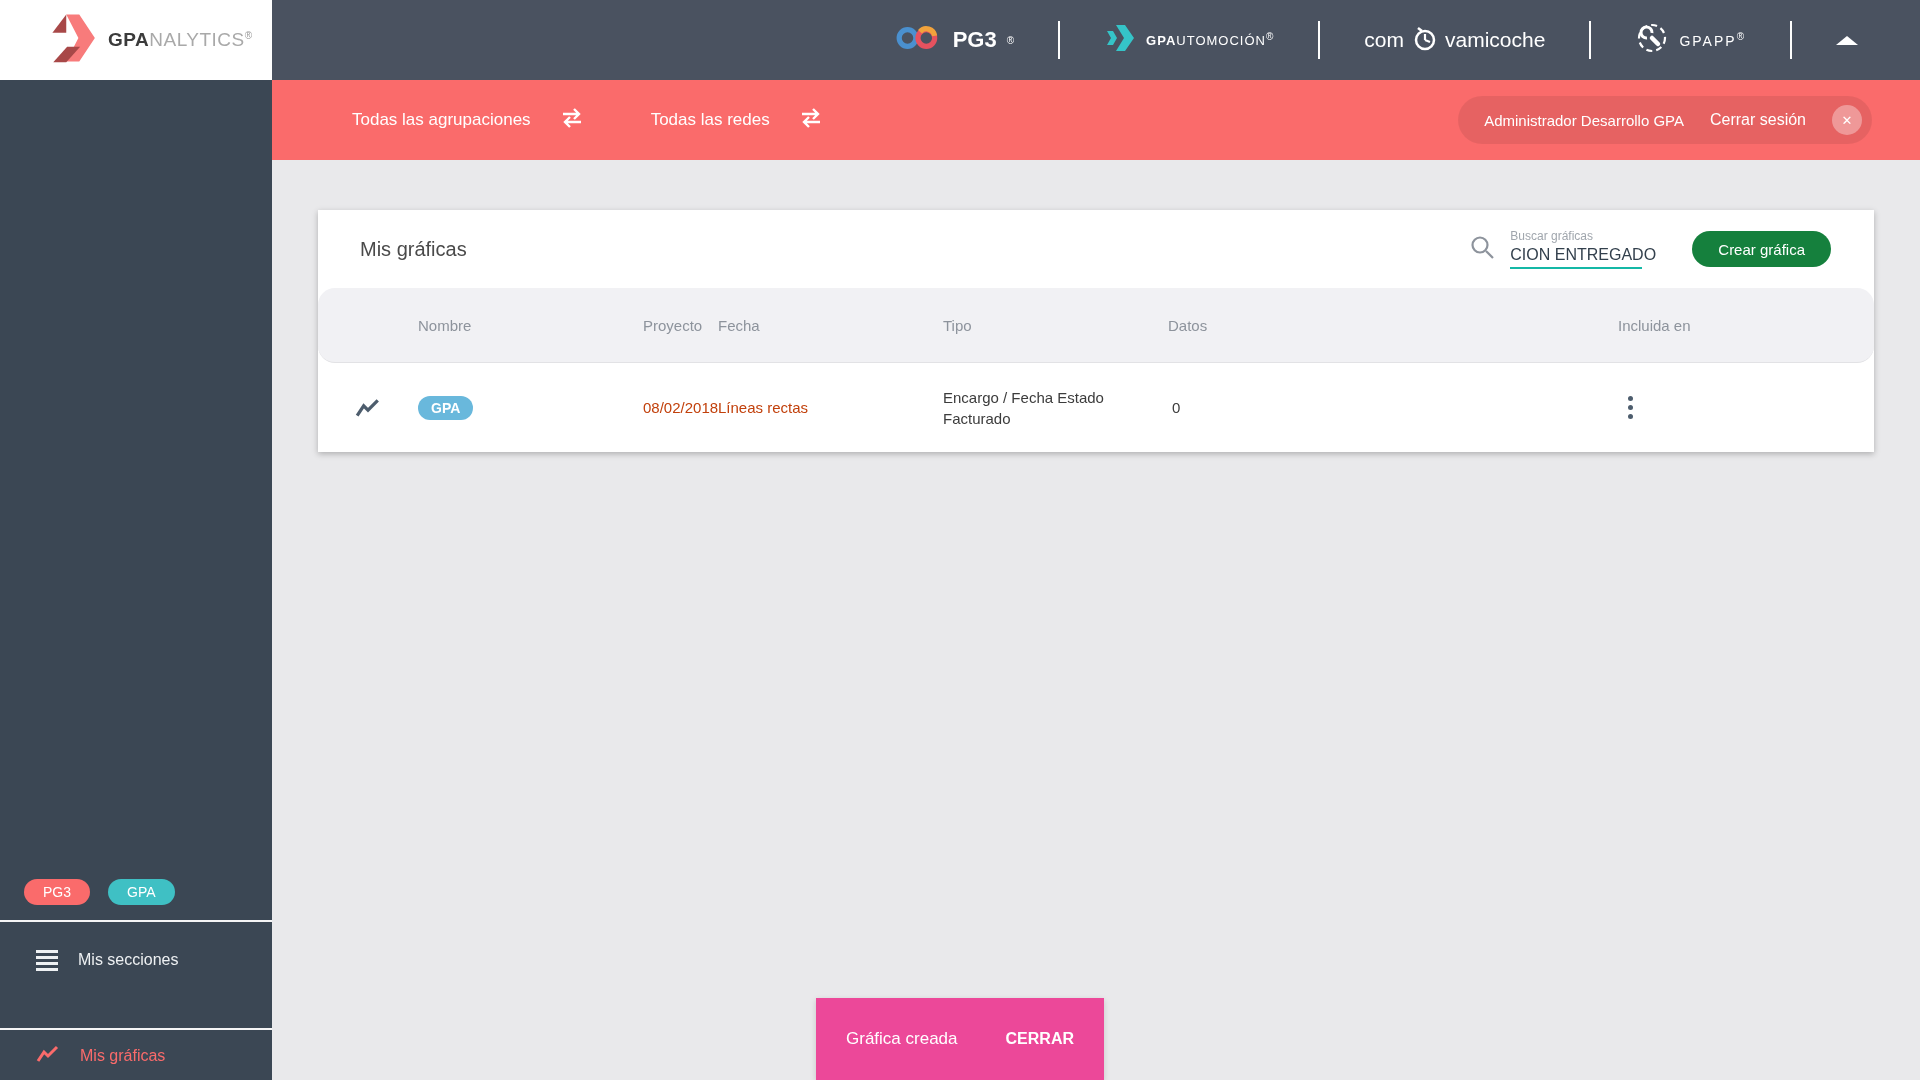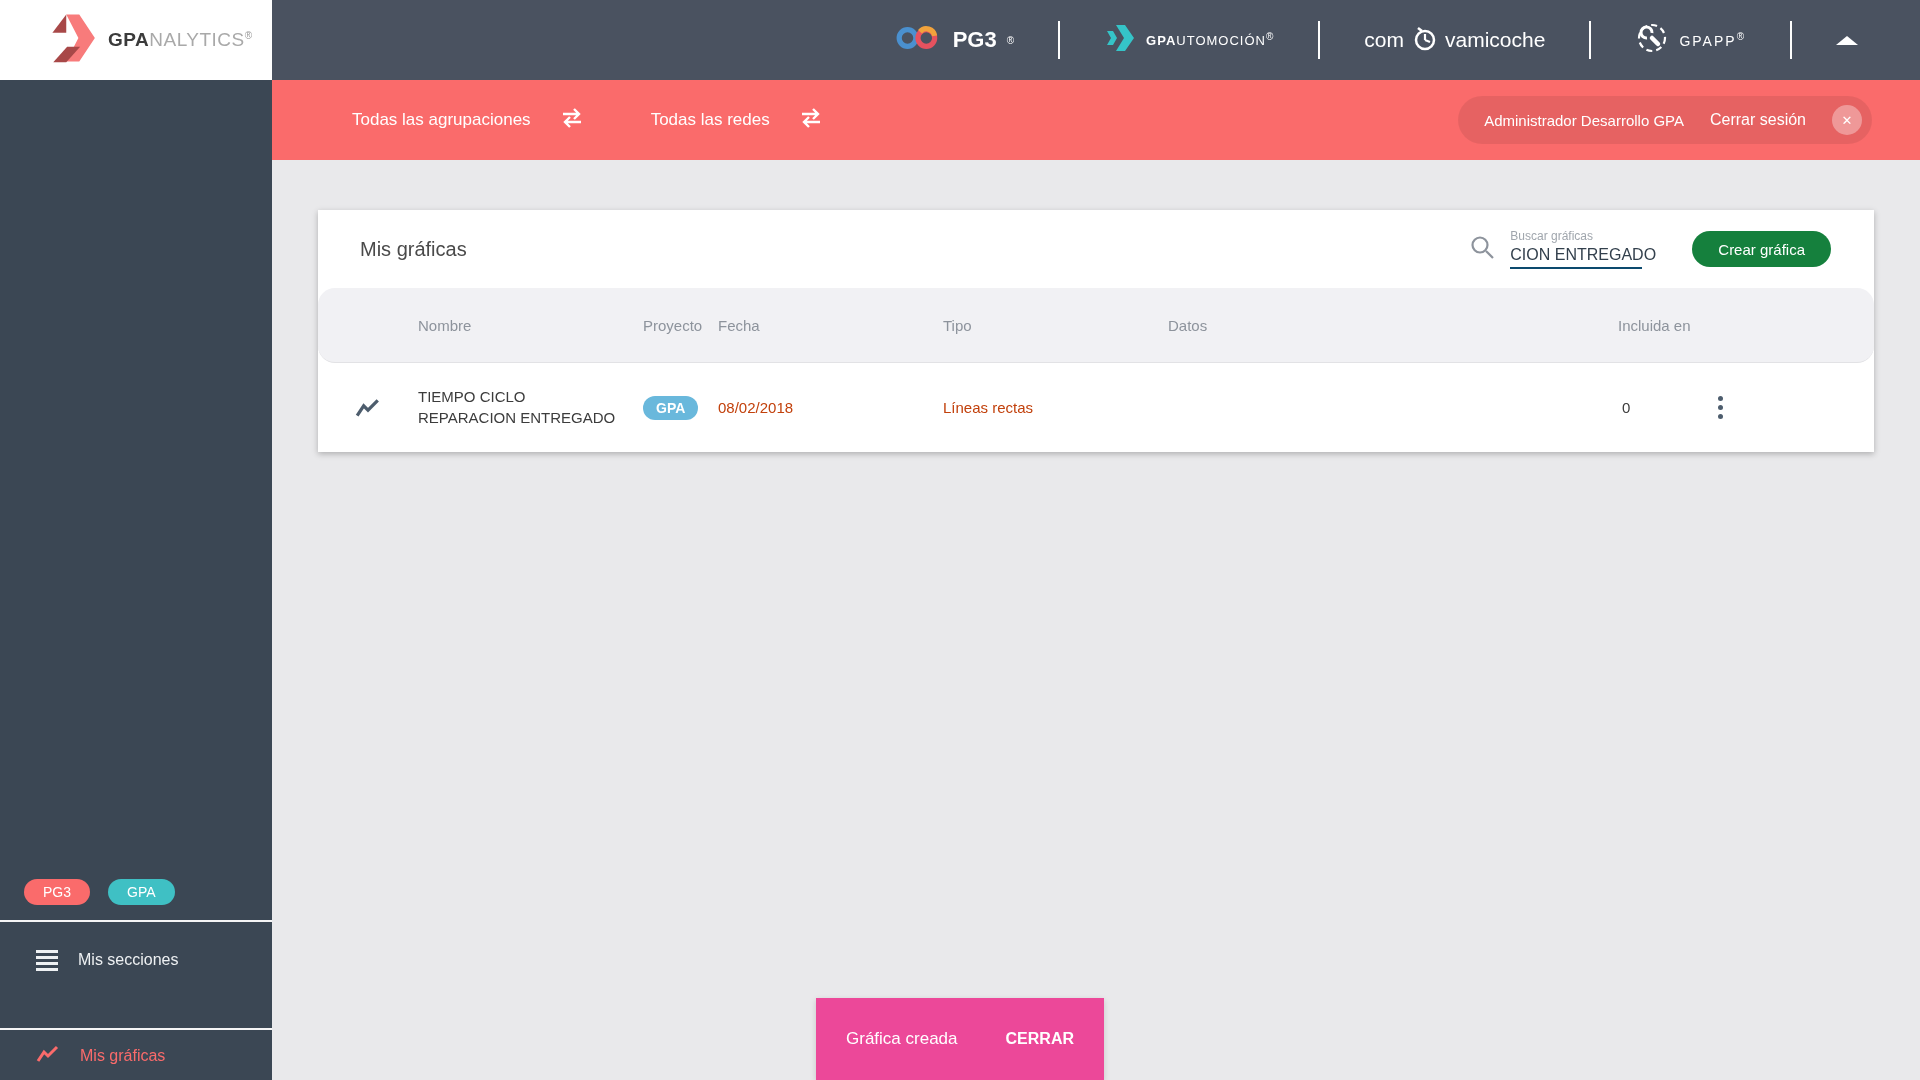--- a/index.html
+++ b/index.html
@@ -49,21 +49,21 @@
   .hamburger i { display:block; width:22px; height:3px; background:#eef1f3; }
 
   
   .card { position:absolute; left:318px; top:210px; width:1556px; height:242px; background:#fff; box-shadow:0 2px 6px rgba(0,0,0,.25); }
   .card-header { height:78px; display:flex; align-items:center; padding:0 43px 0 42px; }
   .card-title { font-size:20px; color:#4a4a4a; }
   .search-zone { margin-left:auto; display:flex; align-items:center; }
   .search-icon { margin-right:14px; cursor:pointer; }
   .search-field { width:132px; margin-right:50px; cursor:text; }
   .search-label { font-size:12px; color:#a0a6ad; margin-bottom:3px; }
-  .search-value { font-size:16px; color:#33404d; border-bottom:2px solid #0c4a6e; padding-bottom:3px; white-space:nowrap; display:flex; align-items:center; }
+  .search-value { font-size:16px; color:#33404d; border-bottom:2px solid #14b8a6; padding-bottom:3px; white-space:nowrap; display:flex; align-items:center; }
   .caret { display:inline-block; width:2px; height:18px; background:#33404d; margin-left:1px; }
   .create-btn { background:#15803d; border:none; color:#fff; font-size:15px; font-family:inherit; height:36px; padding:0 26px; border-radius:18px; cursor:pointer; }
 
   .tgrid { display:grid; grid-template-columns:100px 225px 75px 225px 225px 450px 90px auto; align-items:center; }
   .table-header { height:75px; background:#f1f1f4; border-bottom:1px solid #e2e2e5; color:#8d939c; font-size:15px;border-radius:17px; }
   .table-row { height:89px; background:#fff; }
   .cell-icon { display:flex; justify-content:center; }
   .cell-name { font-size:15px; color:#3c3c3c; line-height:1.35; padding-right:20px; }
   .badge { display:inline-block; background:#69b8dc; color:#fff; font-weight:bold; font-size:14px; border-radius:13px; padding:4px 13px; }
   .cell-text { font-size:15px; color:#c2410c; }
@@ -224,25 +224,25 @@
     <div>Incluida en</div>
     <div></div>
   </div>
 
   <div class="table-row tgrid">
     <div class="cell-icon">
       <svg width="26" height="20" viewBox="0 0 24 18" fill="none" stroke="#4d5d6d" stroke-width="3">
         <polyline points="2,16 8,7 12,11 21,2"></polyline>
       </svg>
     </div>
-    <div class="cell-name">TIEMPO CICLO REPARACION ENTREGADO</div>
     <div><span class="badge">GPA</span></div>
     <div class="cell-text">08/02/2018</div>
     <div class="cell-text">Líneas rectas</div>
     <div class="cell-data">
+      <div>Encargo / Fecha Estado Facturado</div>
     </div>
     <div class="cell-included">0</div>
     <div>
         <span class="kebab">
           <i></i>
           <i></i>
           <i></i>
         </span>
       </div>
   </div>

